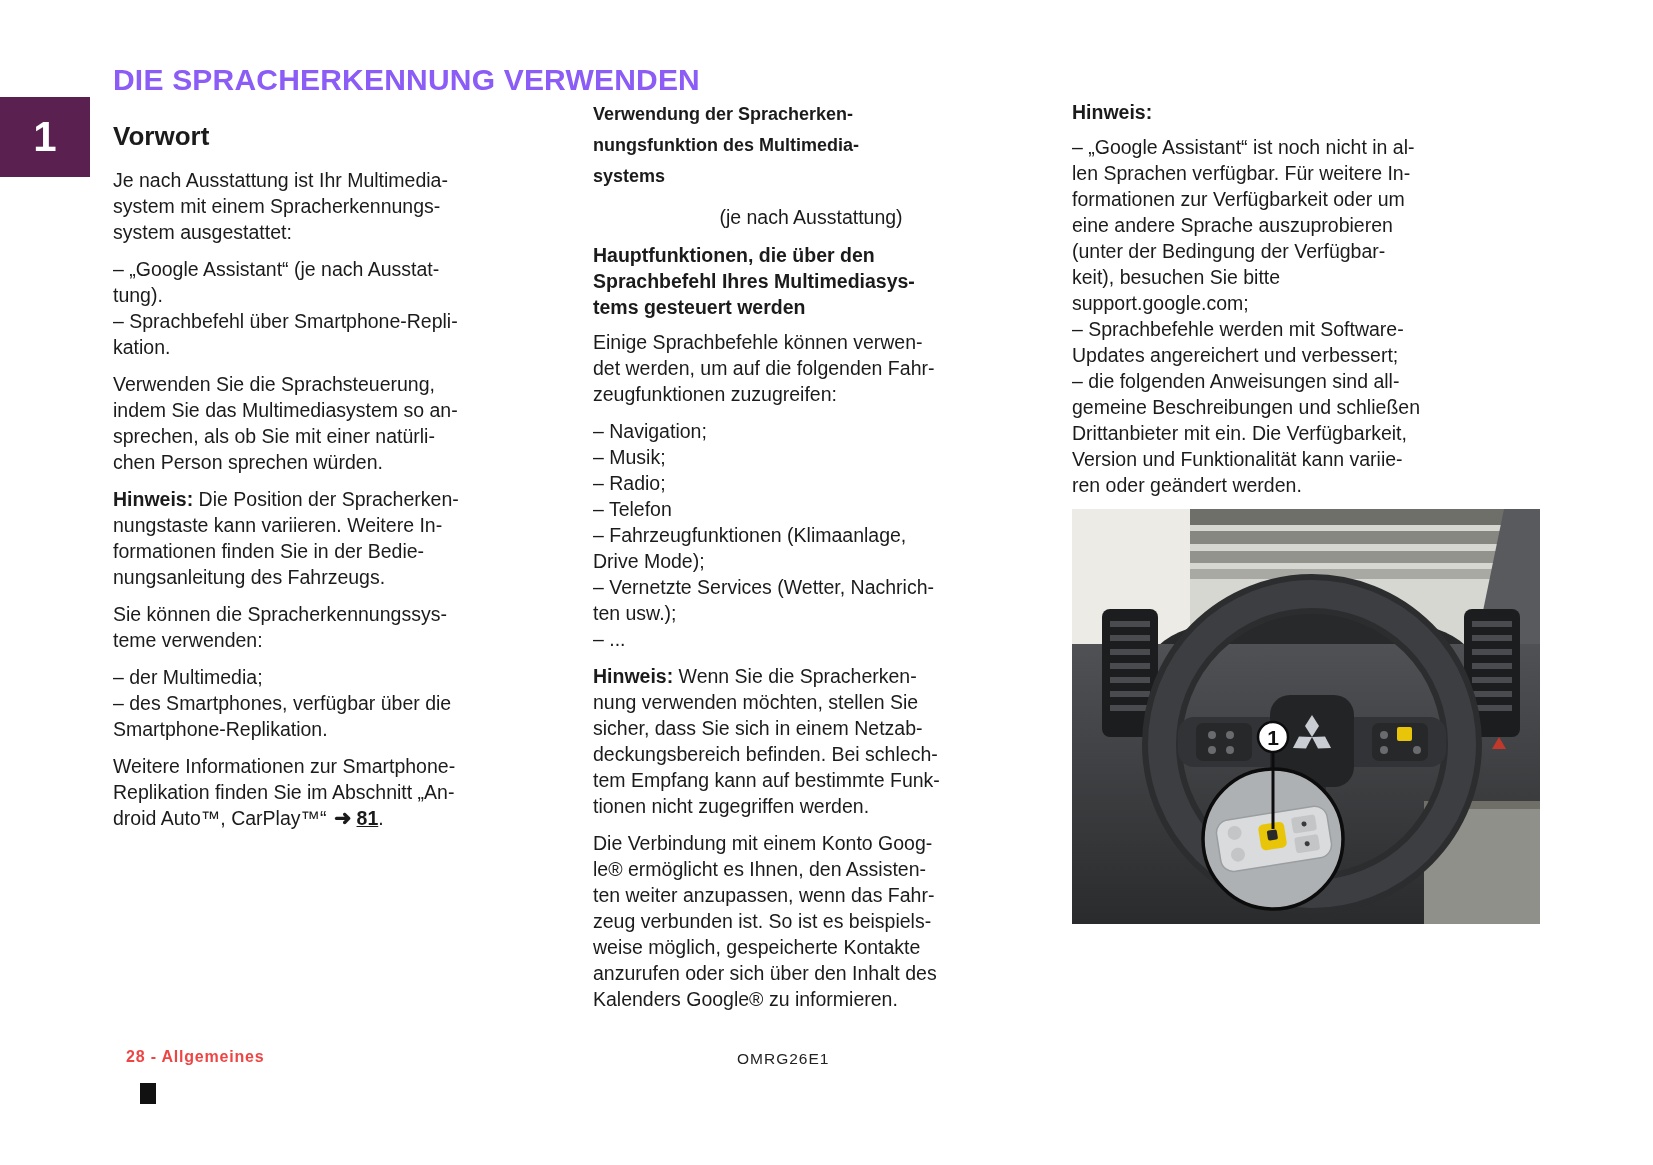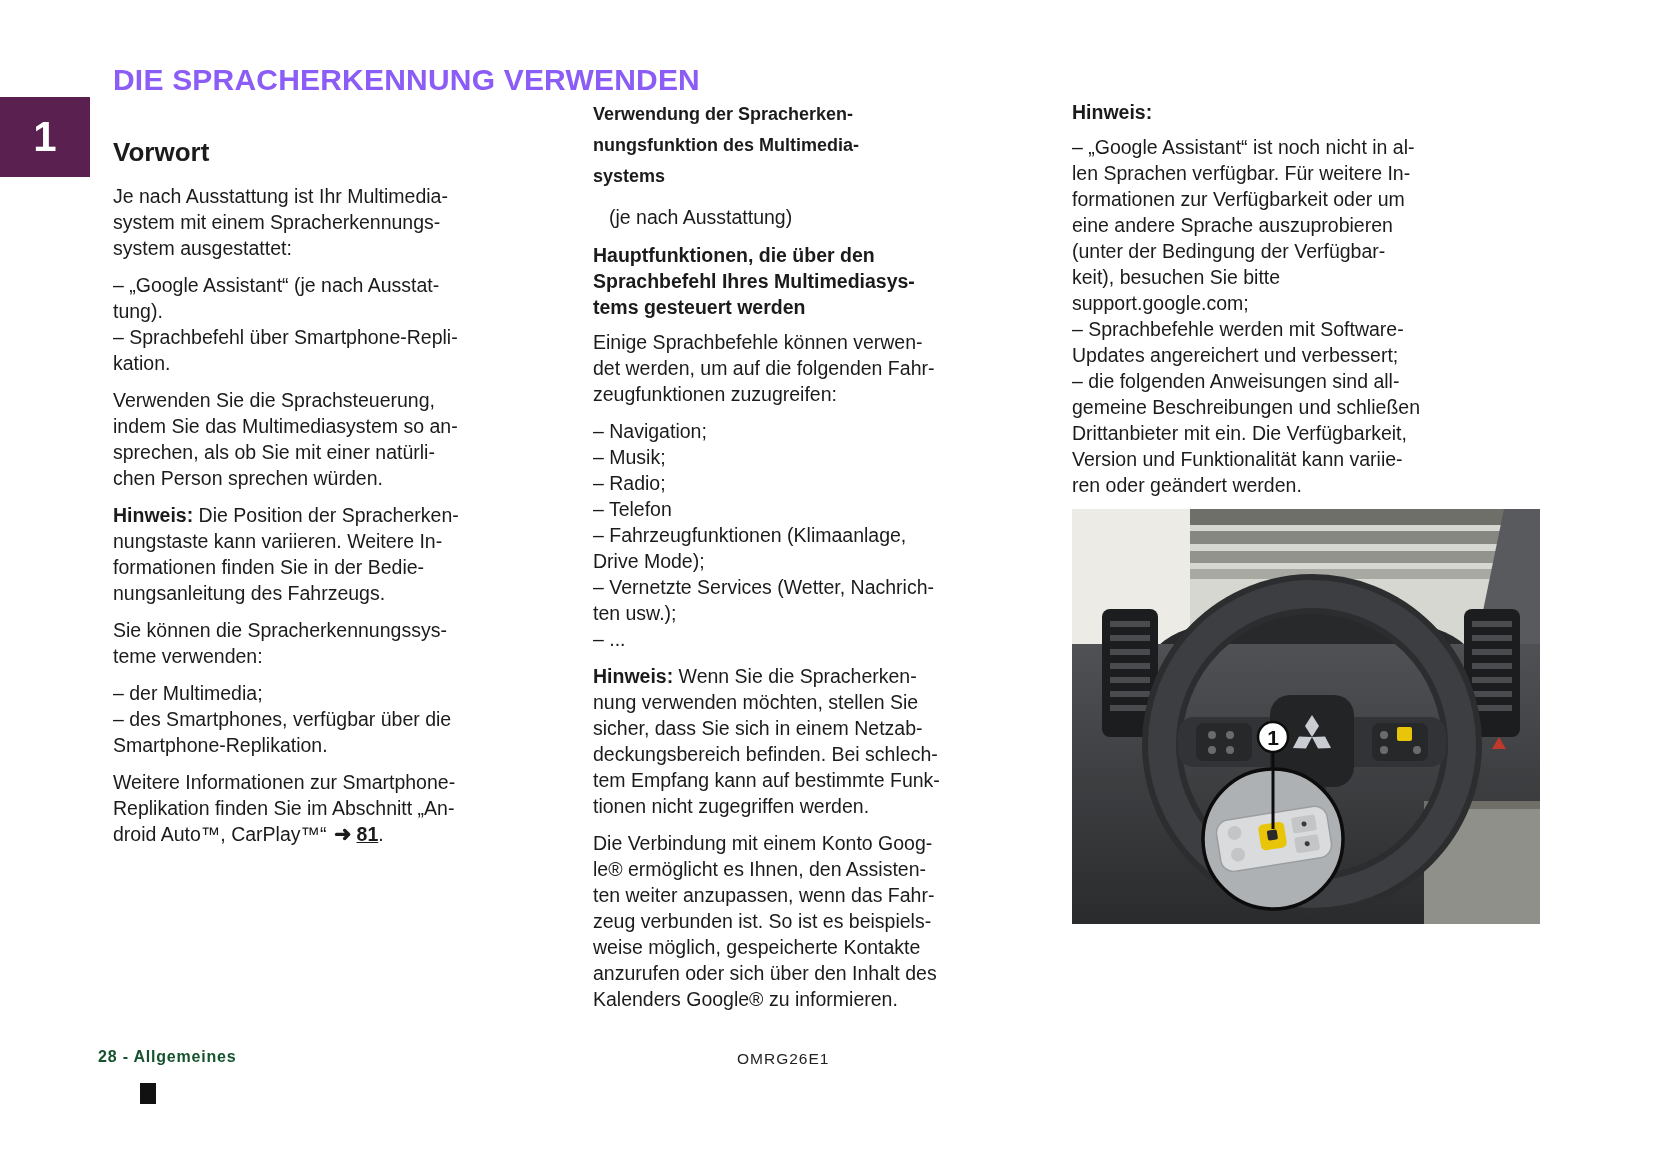--- a/index.html
+++ b/index.html
@@ -19,32 +19,32 @@
   }
   .col { position:absolute; top:95px; width:436px; font-size:19.5px; line-height:26px; }
   .col1 { left:113px; }
   .col2 { left:593px; }
   .col3 { left:1072px; width:440px; }
   .pre { white-space:pre-line; }
   .para { margin:0 0 11px; white-space:pre-line; }
   .bullets { margin:0 0 11px; }
   .bullet { margin:0; white-space:pre-line; }
   .bold { font-weight:bold; }
-  .h-side { font-size:26px; line-height:30px; font-weight:bold; margin:42px 0 16px; }
+  .h-side { font-size:26px; line-height:30px; font-weight:bold; margin:26px 0 16px; }
   .h-side.tight { margin:16px 0 14px; }
   .h-big { font-size:18px; line-height:31px; font-weight:bold; margin:4px 0 12px; white-space:pre-line; }
-  .subnote { margin:0 16px 12px; }
+  .subnote { margin:0 0 12px;text-align:center; }
   .subhead { font-weight:bold; margin:4px 0 9px; white-space:pre-line; }
   .ref-arrow { font-weight:bold; font-size:21px; margin:0 5px 0 2px; }
   .ref-num { font-weight:bold;text-decoration:underline; }
   .figure { width:468px; height:415px; display:block; }
   .figure svg { display:block; }
   .footer-left {
-    position:absolute; left:98px; top:1048px;
-    font-size:16px; font-weight:bold; letter-spacing:.8px; color:#14532d;
+    position:absolute; left:126px; top:1048px;
+    font-size:16px; font-weight:bold; letter-spacing:.8px; color:#ef4444;
   }
   .footer-code {
     position:absolute; left:737px; top:1050px;
     font-size:15.5px; letter-spacing:1px; color:#222;
   }
   .end-mark { position:absolute; left:140px; top:1083px; width:16px; height:21px; background:#111; }
 </style>
 </head>
 <body>
 

